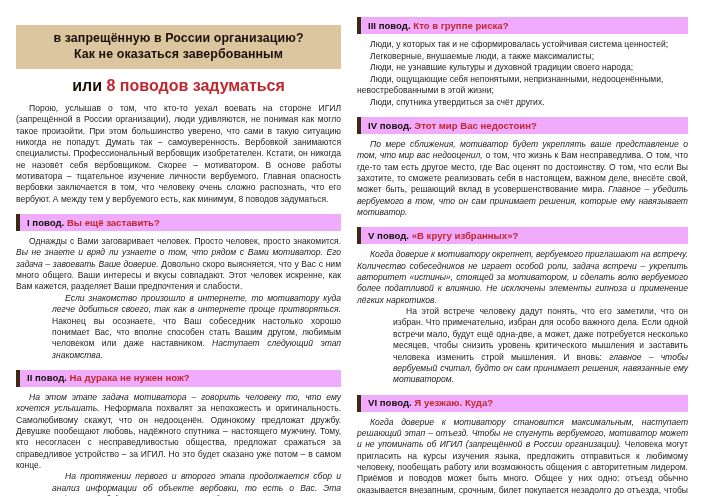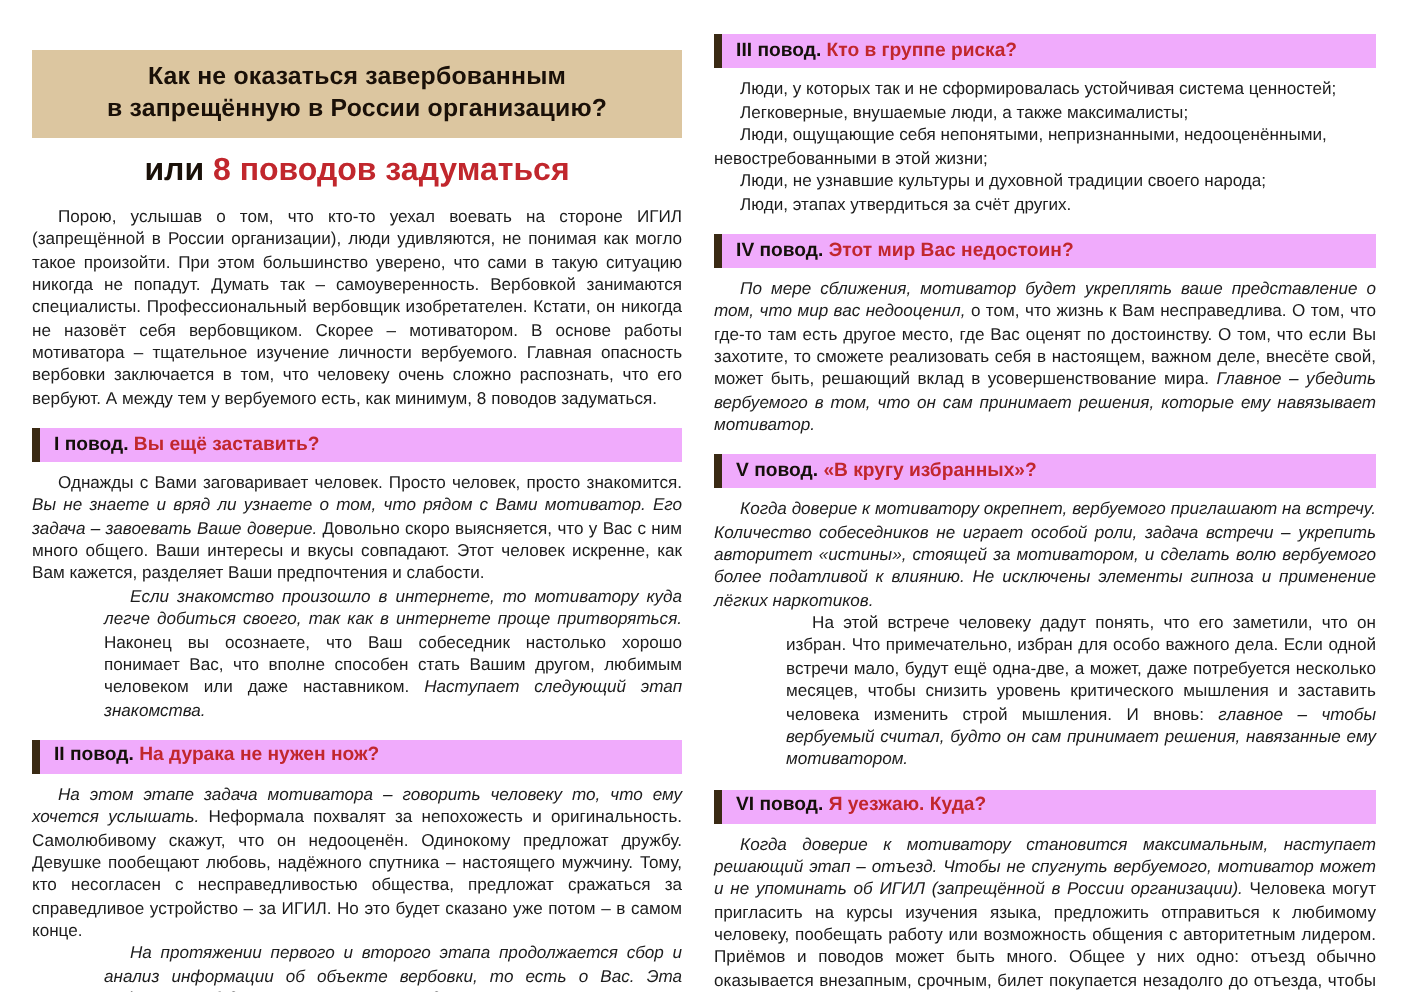--- a/index.html
+++ b/index.html
@@ -116,22 +116,22 @@
   }
 </style>
 </head>
 <body>
 
 <div class="page">
 
   <div class="col col-left">
 
     <div class="title-bar">
+      <div class="tline">в запрещённую в России организацию?</div>
       <div class="tline">Как не оказаться завербованным</div>
-      <div class="tline">в запрещённую в России организацию?</div>
     </div>
 
     <div class="subtitle"><span>или </span><span class="accent">8 поводов задуматься</span></div>
 
     <p class="body intro">Порою, услышав о том, что кто-то уехал воевать на стороне ИГИЛ (запрещённой в России организации), люди удивляются, не понимая как могло такое произойти. При этом большинство уверено, что сами в такую ситуацию никогда не попадут. Думать так – самоуверенность. Вербовкой занимаются специалисты. Профессиональный вербовщик изобретателен. Кстати, он никогда не назовёт себя вербовщиком. Скорее – мотиватором. В основе работы мотиватора – тщательное изучение личности вербуемого. Главная опасность вербовки заключается в том, что человеку очень сложно распознать, что его вербуют. А между тем у вербуемого есть, как минимум, 8 поводов задуматься.</p>
 
     <div class="sec-head"><span class="num">I повод.</span> <span class="ttl">Вы ещё заставить?</span></div>
     <p class="body mixed"><span>Однажды с Вами заговаривает человек. Просто человек, просто знакомится. </span><i>Вы не знаете и вряд ли узнаете о том, что рядом с Вами мотиватор. Его задача – завоевать Ваше доверие. </i><span>Довольно скоро выясняется, что у Вас с ним много общего. Ваши интересы и вкусы совпадают. Этот человек искренне, как Вам кажется, разделяет Ваши предпочтения и слабости.</span></p>
     <p class="body mixed"><i>Если знакомство произошло в интернете, то мотиватору куда легче добиться своего, так как в интернете проще притворяться. </i><span>Наконец вы осознаете, что Ваш собеседник настолько хорошо понимает Вас, что вполне способен стать Вашим другом, любимым человеком или даже наставником. </span><i>Наступает следующий этап знакомства.</i></p>
 
@@ -140,23 +140,23 @@
     <p class="body ital">На протяжении первого и второго этапа продолжается сбор и анализ информации об объекте вербовки, то есть о Вас. Эта информация будет использована на следующих этапах.</p>
 
   </div>
 
   <div class="col col-right">
 
     <div class="sec-head"><span class="num">III повод.</span> <span class="ttl">Кто в группе риска?</span></div>
     <ul class="risk">
       <li>Люди, у которых так и не сформировалась устойчивая система ценностей;</li>
       <li>Легковерные, внушаемые люди, а также максималисты;</li>
+      <li>Люди, не узнавшие культуры и духовной традиции своего народа;</li>
       <li>Люди, ощущающие себя непонятыми, непризнанными, недооценёнными, невостребованными в этой жизни;</li>
-      <li>Люди, не узнавшие культуры и духовной традиции своего народа;</li>
-      <li>Люди, этапах утвердиться за счёт других.</li>
+      <li>Люди, спутника утвердиться за счёт других.</li>
     </ul>
 
     <div class="sec-head"><span class="num">IV повод.</span> <span class="ttl">Этот мир Вас недостоин?</span></div>
     <p class="body mixed"><i>По мере сближения, мотиватор будет укреплять ваше представление о том, что мир вас недооценил, </i><span>о том, что жизнь к Вам несправедлива. О том, что где-то там есть другое место, где Вас оценят по достоинству. О том, что если Вы захотите, то сможете реализовать себя в настоящем, важном деле, внесёте свой, может быть, решающий вклад в усовершенствование мира. </span><i>Главное – убедить вербуемого в том, что он сам принимает решения, которые ему навязывает мотиватор.</i></p>
 
     <div class="sec-head"><span class="num">V повод.</span> <span class="ttl">«В кругу избранных»?</span></div>
     <p class="body ital">Когда доверие к мотиватору окрепнет, вербуемого приглашают на встречу. Количество собеседников не играет особой роли, задача встречи – укрепить авторитет «истины», стоящей за мотиватором, и сделать волю вербуемого более податливой к влиянию. Не исключены элементы гипноза и применение лёгких наркотиков.</p>
     <p class="body mixed"><span>На этой встрече человеку дадут понять, что его заметили, что он избран. Что примечательно, избран для особо важного дела. Если одной встречи мало, будут ещё одна-две, а может, даже потребуется несколько месяцев, чтобы снизить уровень критического мышления и заставить человека изменить строй мышления. И вновь: </span><i>главное – чтобы вербуемый считал, будто он сам принимает решения, навязанные ему мотиватором.</i></p>
 
     <div class="sec-head"><span class="num">VI повод.</span> <span class="ttl">Я уезжаю. Куда?</span></div>

